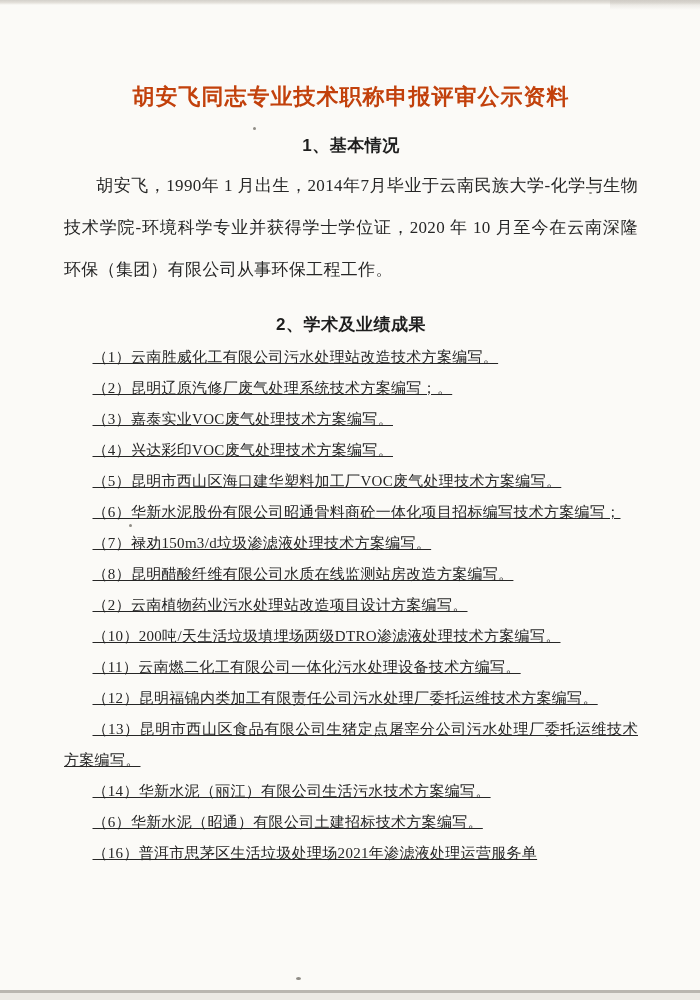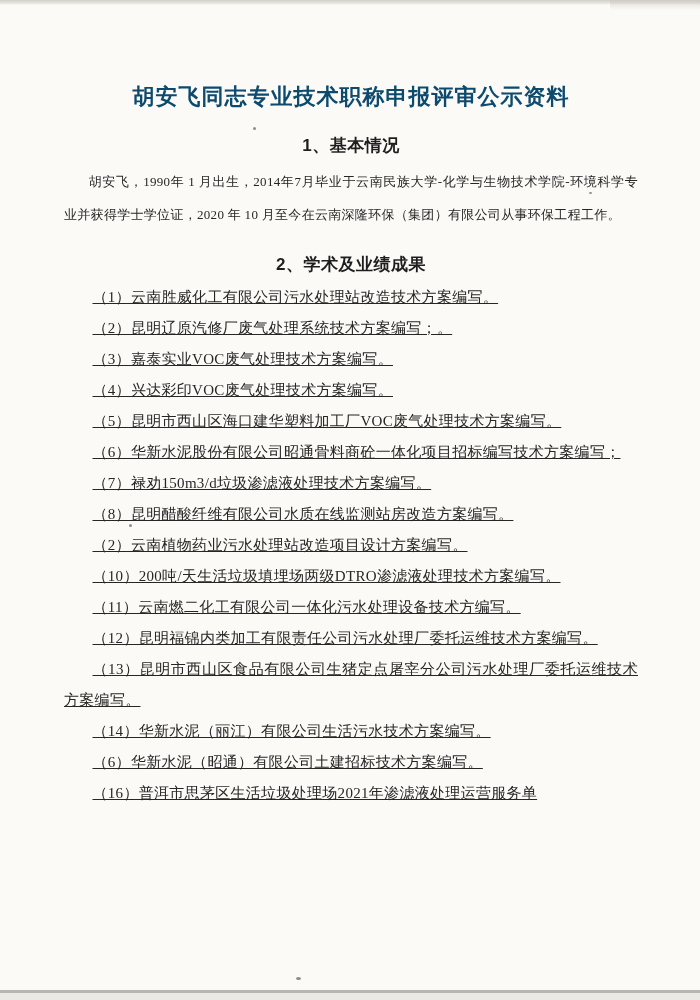--- a/index.html
+++ b/index.html
@@ -61,37 +61,37 @@
     padding: 0 62px 0 64px;
     box-sizing: border-box;
   }
   .doc-title {
     margin-top: 82px;
     font-size: 22px;
     line-height: 30px;
     font-weight: 700;
     text-align: center;
     letter-spacing: 1px;
-    color: #0c4a6e;
+    color: #c2410c;
     font-family: "Liberation Sans", "DejaVu Sans", sans-serif;
   }
   .section-heading {
     margin-top: 21px;
     font-size: 17px;
     line-height: 25px;
     font-weight: 700;
     color: #1e1e1e;
     letter-spacing: 0.5px;
     font-family: "Liberation Sans", "DejaVu Sans", sans-serif;
     text-align: center;
   }
   .body-paragraph {
     margin-top: 7px;
-    font-size: 13px;
-    line-height: 33px;
+    font-size: 17px;
+    line-height: 42px;
     text-align: justify;
     text-indent: 1.9em;
     letter-spacing: 0.3px;
   }
   .items {
     margin-top: 5px;
   }
   .item {
     margin: 0;
     font-size: 15px;

